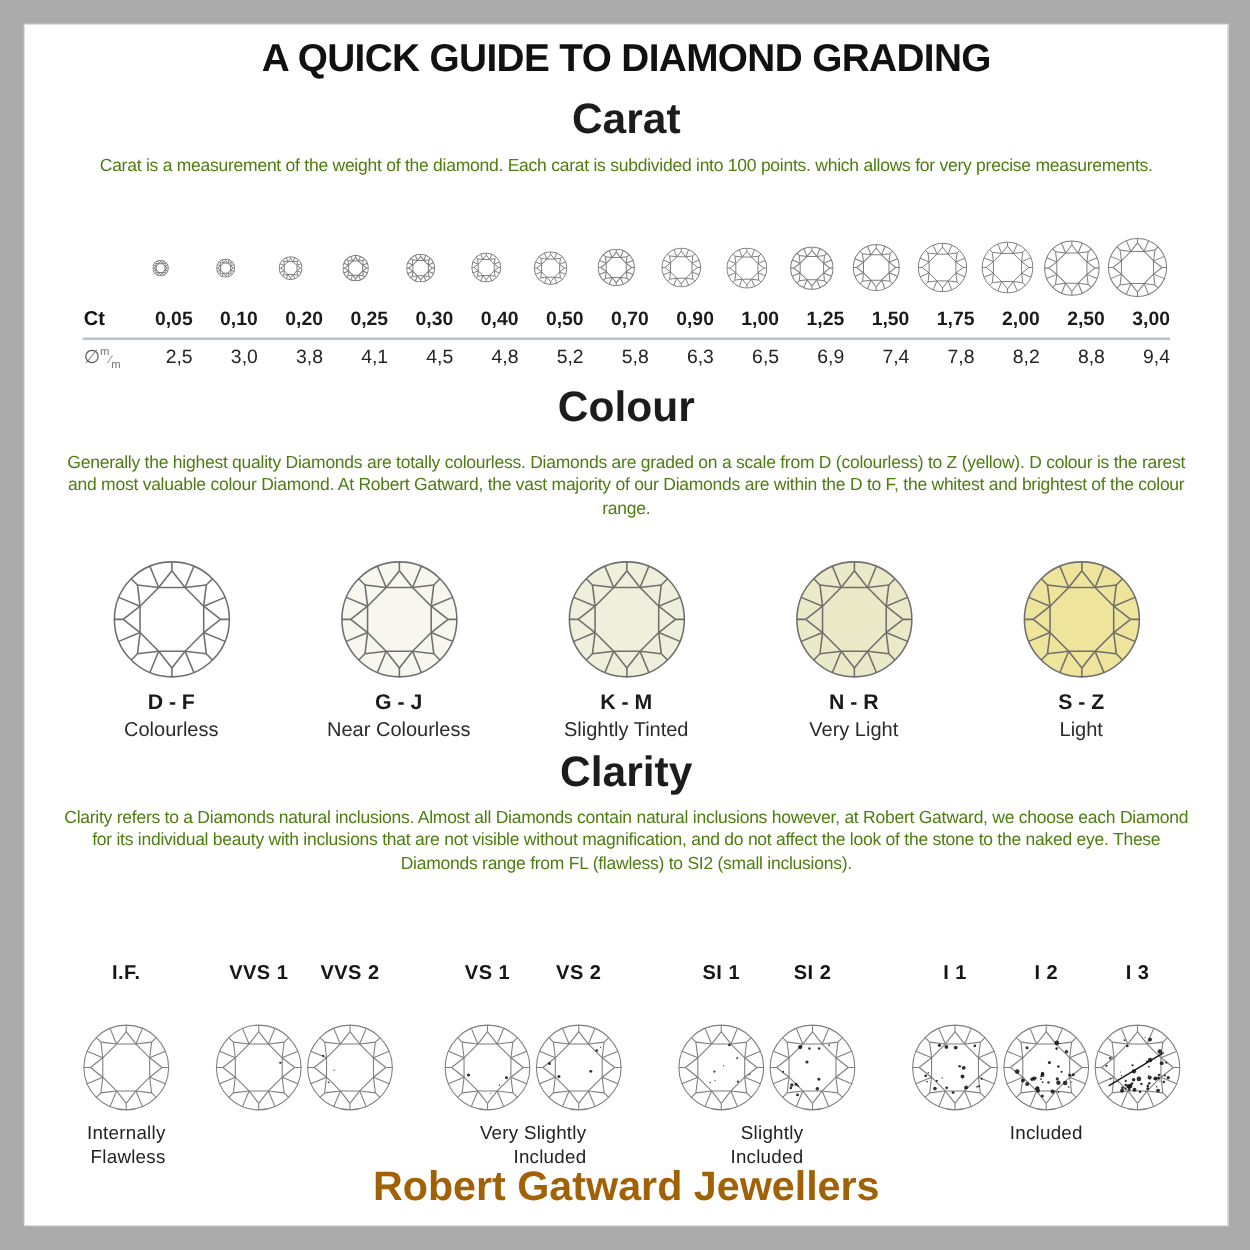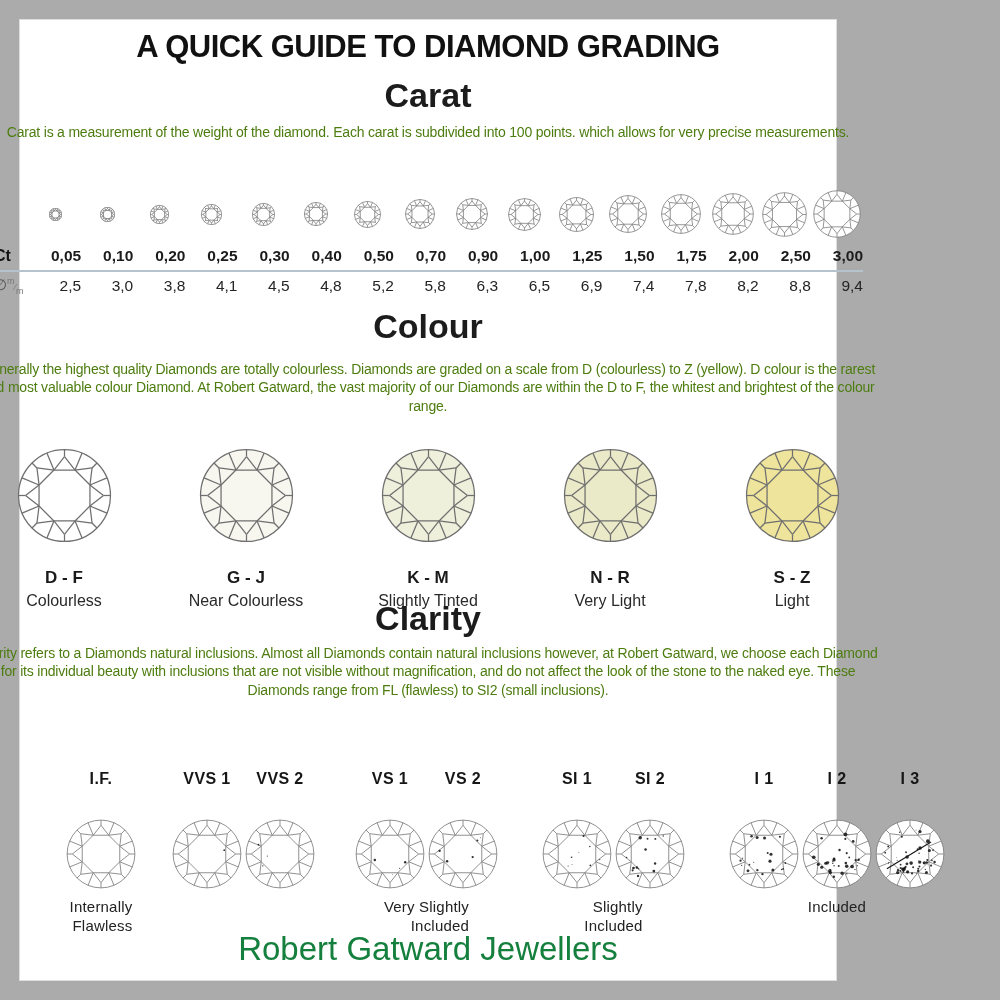--- a/index.html
+++ b/index.html
@@ -1,18 +1,18 @@
 <!DOCTYPE html>
 <html><head>
 <meta charset="utf-8">
 <style>
   html,body{margin:0;padding:0;}
   body{width:1000px;height:1000px;position:relative;background:#ababab;
        font-family:"Liberation Sans",sans-serif;color:#1b1b1b;overflow:hidden;}
-  .page{position:absolute;left:20px;top:20px;width:816px;height:960px;background:#ffffff;
+  .page{position:absolute;left:20px;top:20px;width:962px;height:960px;background:#ffffff;
         outline:1px solid #dedede;}
   h1{position:absolute;top:9px;left:0;width:100%;text-align:center;margin:0;
      font-size:31px;font-weight:700;letter-spacing:-0.5px;color:#111;}
   h2{position:absolute;left:0;width:100%;text-align:center;margin:0;
      font-size:34px;font-weight:700;color:#1c1c1c;}
   #h-carat{top:56px}
   #h-colour{top:287px}
   #h-clarity{top:579px}
   .desc{position:absolute;left:50%;transform:translateX(-50%);width:918px;margin:0;
         text-align:center;font-size:14px;line-height:1.32;letter-spacing:-0.2px;color:#4d7c0f;}
@@ -31,38 +31,38 @@
   .ctlab{font-weight:700;font-size:16px;color:#111;}
   .sep{border-top:2px solid #b5c3cc;margin:5px 0 4px 0;}
   .dia{color:#5a5a5a;}
   .dia .u{font-size:9px;color:#777;}
   .mmrow{font-weight:400;color:#242424;}
 
   
   .colour-row{position:absolute;top:428px;left:50%;transform:translateX(-50%);width:902px;
               display:flex;justify-content:space-between;}
   .colgroup{width:174px;display:flex;flex-direction:column;align-items:center;}
-  .crange{margin-top:25px;font-size:17px;font-weight:700;color:#1a1a1a;}
+  .crange{margin-top:9px;font-size:17px;font-weight:700;color:#1a1a1a;}
   .cname{margin-top:4px;font-size:16px;color:#2a2a2a;}
 
   
   .clarity-row{position:absolute;top:750px;left:0;width:960px;box-sizing:border-box;
                padding-left:46px;display:flex;}
   .cgroup{display:flex;flex-direction:column;align-items:center;}
   .cgroup.g1{margin-left:36px}
   .cgroup.g2{margin-left:40px}
   .cgroup.g3{margin-left:44px}
   .cgroup.g4{margin-left:44px}
   .citems{display:flex;gap:3px;}
   .citem{width:70px;display:flex;flex-direction:column;align-items:center;gap:20px;}
   .clabel{font-size:16px;font-weight:700;letter-spacing:.4px;margin-bottom:11px;white-space:nowrap;color:#161616;}
   .ccaption{margin-top:9px;font-size:15px;line-height:1.25;text-align:right;
             letter-spacing:.2px;color:#222;white-space:nowrap;}
   .footer{position:absolute;top:910px;left:0;width:100%;text-align:center;
-          font-size:33px;font-weight:400;color:#15803d;}
+          font-size:33px;font-weight:700;color:#a16207;}
 </style>
 </head>
 <body style="background: rgb(171, 171, 171);">
 
 <div class="page">
   <h1>A QUICK GUIDE TO DIAMOND GRADING</h1>
 
   <section>
     <h2 id="h-carat">Carat</h2>
     <p id="d-carat" class="desc">Carat is a measurement of the weight of the diamond. Each carat is subdivided into 100 points. which allows for very precise measurements.</p>

